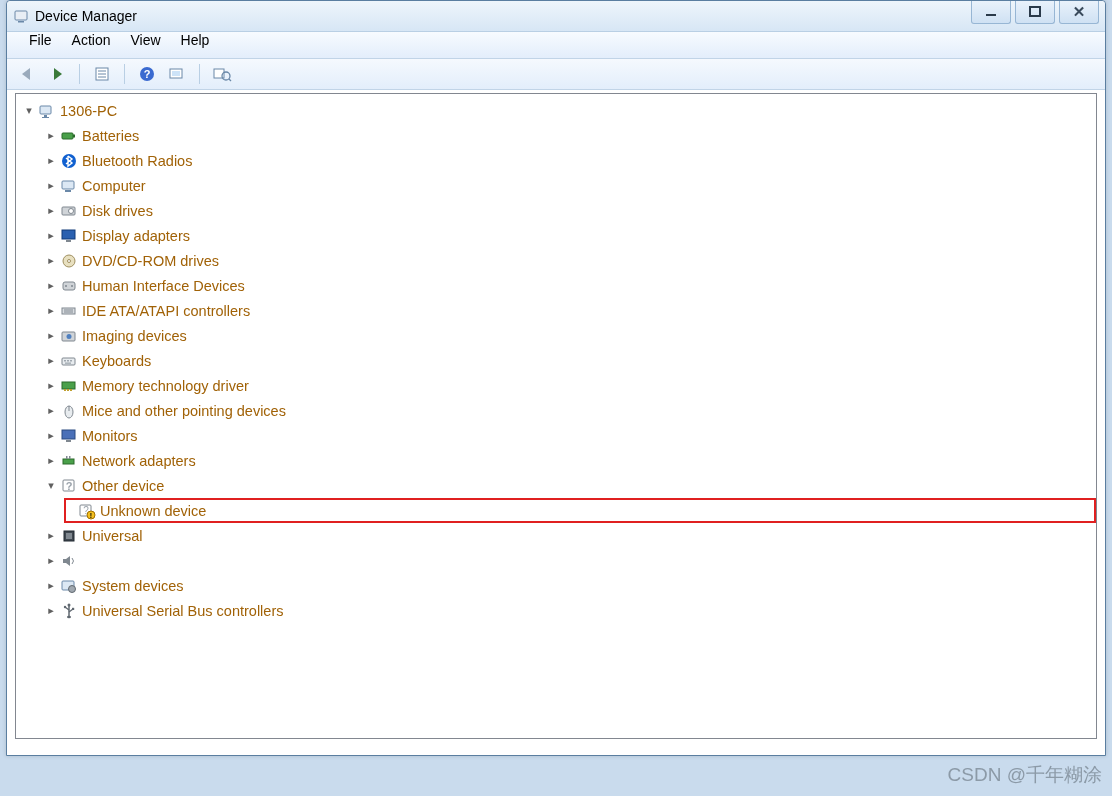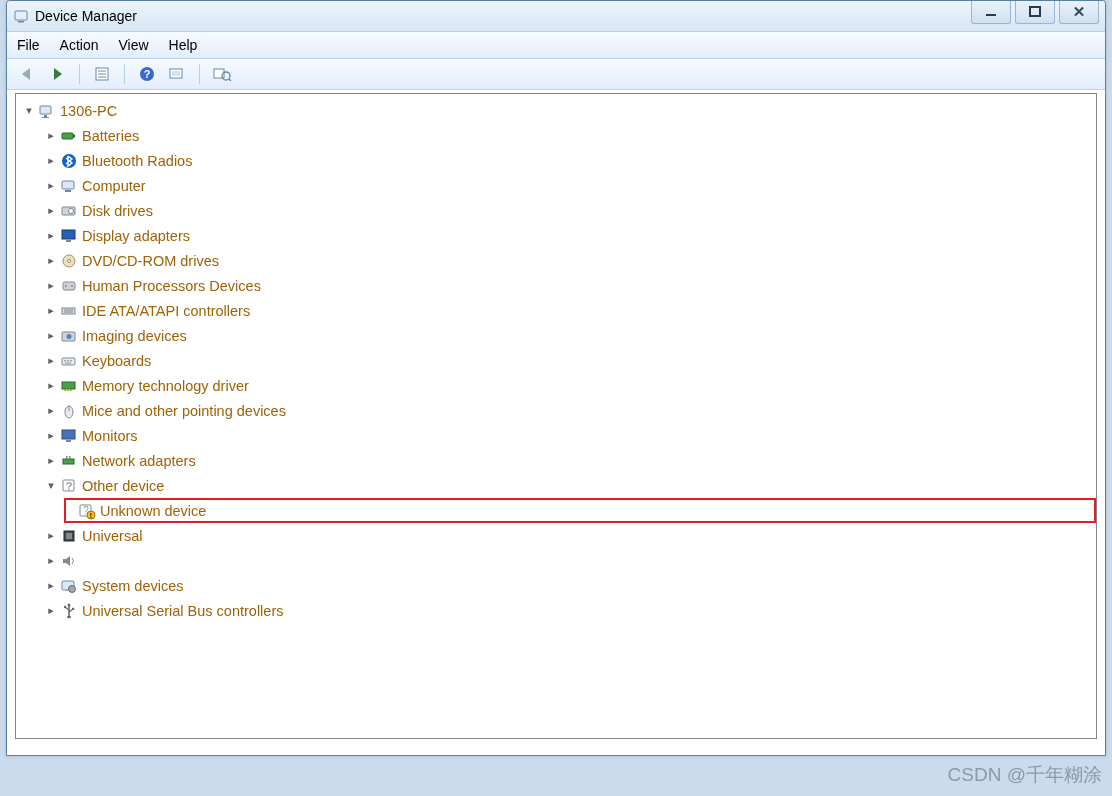--- a/index.html
+++ b/index.html
@@ -3,21 +3,21 @@
 <meta charset="utf-8">
 <style>
   html,body{margin:0;padding:0;width:1112px;height:796px;font-family:"Segoe UI",Tahoma,sans-serif;font-size:14px;background:#c9dbed;overflow:hidden;}
   .window{position:absolute;left:6px;top:0;right:6px;bottom:40px;border:1px solid #5a7ea0;background:#fff;border-radius:4px 4px 0 0;box-shadow:0 0 4px rgba(0,0,0,.15);}
   .titlebar{height:30px;background:linear-gradient(#eef5fb,#d7e6f5);border-bottom:1px solid #b9cfe4;display:flex;align-items:center;padding:0 6px;border-radius:4px 4px 0 0;}
   .titlebar .app-icon{width:16px;height:16px;margin-right:6px;display:flex;align-items:center;justify-content:center;}
   .titlebar .title{font-size:14px;color:#000;}
   .win-buttons{position:absolute;right:6px;top:0;display:flex;gap:4px;}
   .win-btn{width:38px;height:22px;background:linear-gradient(#e9f2fb,#cfe1f3);border:1px solid #97b6d4;border-top:none;border-radius:0 0 3px 3px;display:flex;align-items:center;justify-content:center;font-size:13px;font-weight:bold;color:#3a4b5c;}
   .close-btn{font-size:15px;}
-  .menubar{height:26px;background:linear-gradient(#f7fbff,#e3eefb);border-bottom:1px solid #c1d4e7;display:flex;align-items:center;padding:0 10px;gap:20px;}
+  .menubar{height:26px;background:linear-gradient(#f7fbff,#e3eefb);border-bottom:1px solid #c1d4e7;display:flex;align-items:flex-start;padding:0 22px;gap:20px;}
   .menubar span{font-size:14px;color:#000;cursor:default;}
   .toolbar{height:30px;background:linear-gradient(#f5f9fe,#e3eefb);border-bottom:1px solid #c1d4e7;display:flex;align-items:center;padding:0 8px;gap:6px;}
   .toolbar .sep{width:1px;height:20px;background:#b9cfe4;margin:0 4px;}
   .tbtn{width:24px;height:24px;display:flex;align-items:center;justify-content:center;border-radius:2px;position:relative;}
   .content{position:absolute;left:8px;right:8px;top:92px;bottom:16px;border:1px solid #828790;background:#fff;overflow:auto;}
   .tree{padding:4px 0 4px 6px;}
   .row{display:flex;align-items:center;height:25px;white-space:nowrap;}
   .row .label{margin-left:4px;font-size:14.5px;color:#a16207;}
   .tw{width:14px;height:14px;display:flex;align-items:center;justify-content:center;font-size:11px;color:#606060;margin-right:2px;}
   .icon{width:18px;height:18px;display:flex;align-items:center;justify-content:center;}
@@ -182,21 +182,21 @@
           </div>
           <div class="row">
             <span class="tw">▸</span>
             <span class="icon">
               <svg width="18" height="18">
                 <rect x="3" y="5" width="12" height="8" rx="2" fill="#d0d4d8" stroke="#808890"></rect>
                 <circle cx="6" cy="9" r="1" fill="#808890"></circle>
                 <circle cx="12" cy="9" r="1" fill="#808890"></circle>
               </svg>
             </span>
-            <span class="label">Human Processors Devices</span>
+            <span class="label">Human Interface Devices</span>
           </div>
           <div class="row">
             <span class="tw">▸</span>
             <span class="icon">
               <svg width="18" height="18">
                 <rect x="2" y="6" width="13" height="6" fill="#d8dce0" stroke="#808890"></rect>
                 <line x1="4" y1="8" x2="13" y2="8" stroke="#808890"></line>
                 <line x1="4" y1="10" x2="13" y2="10" stroke="#808890"></line>
               </svg>
             </span>

